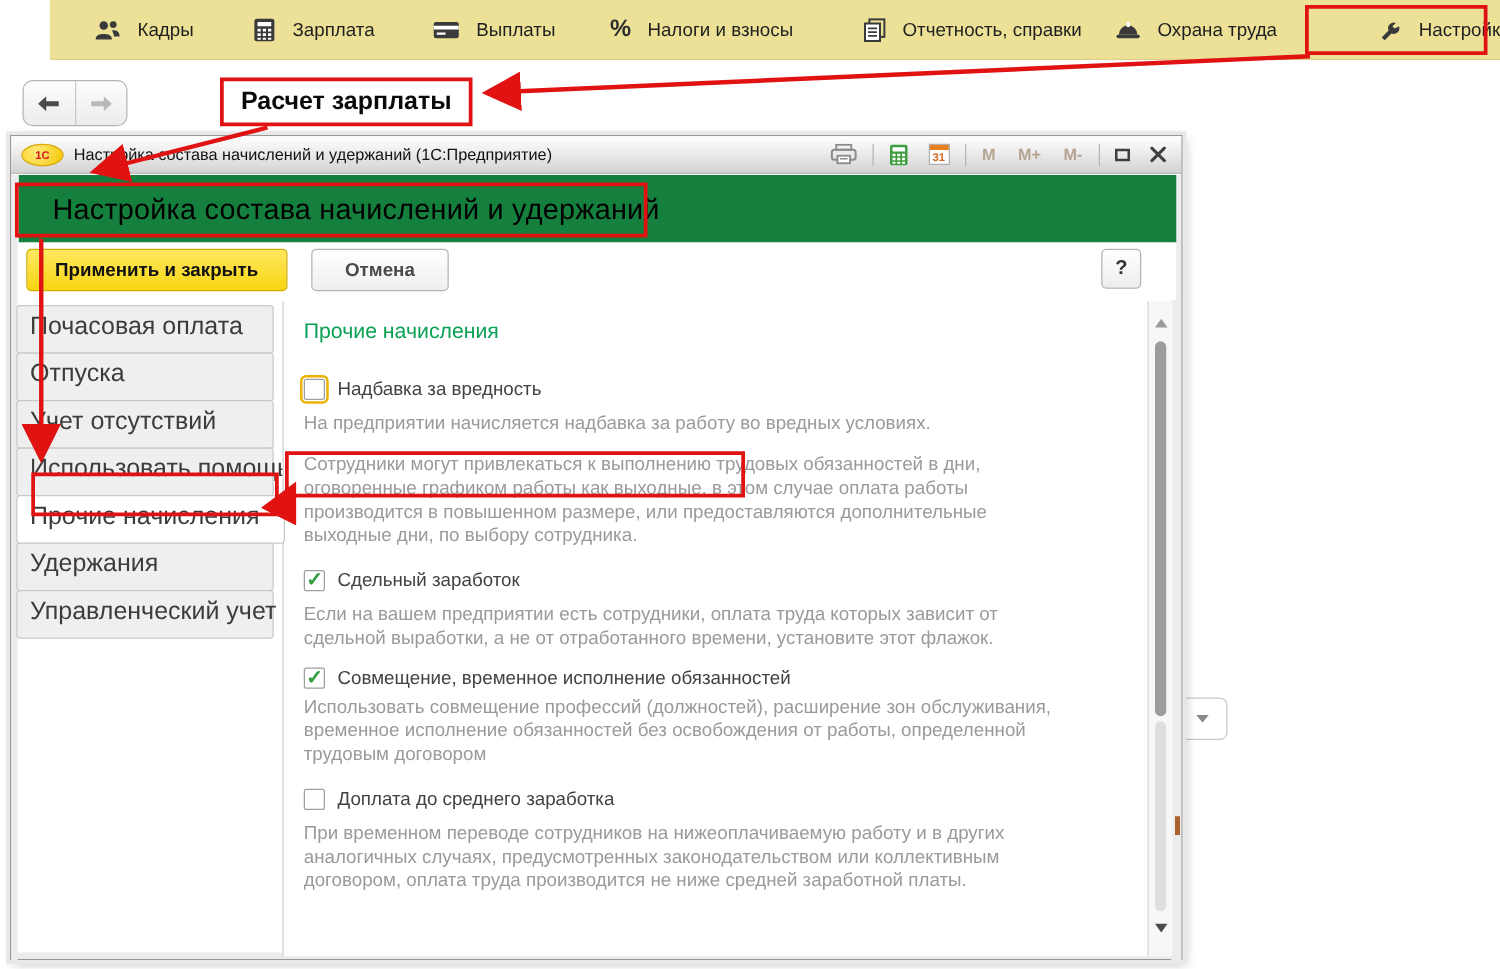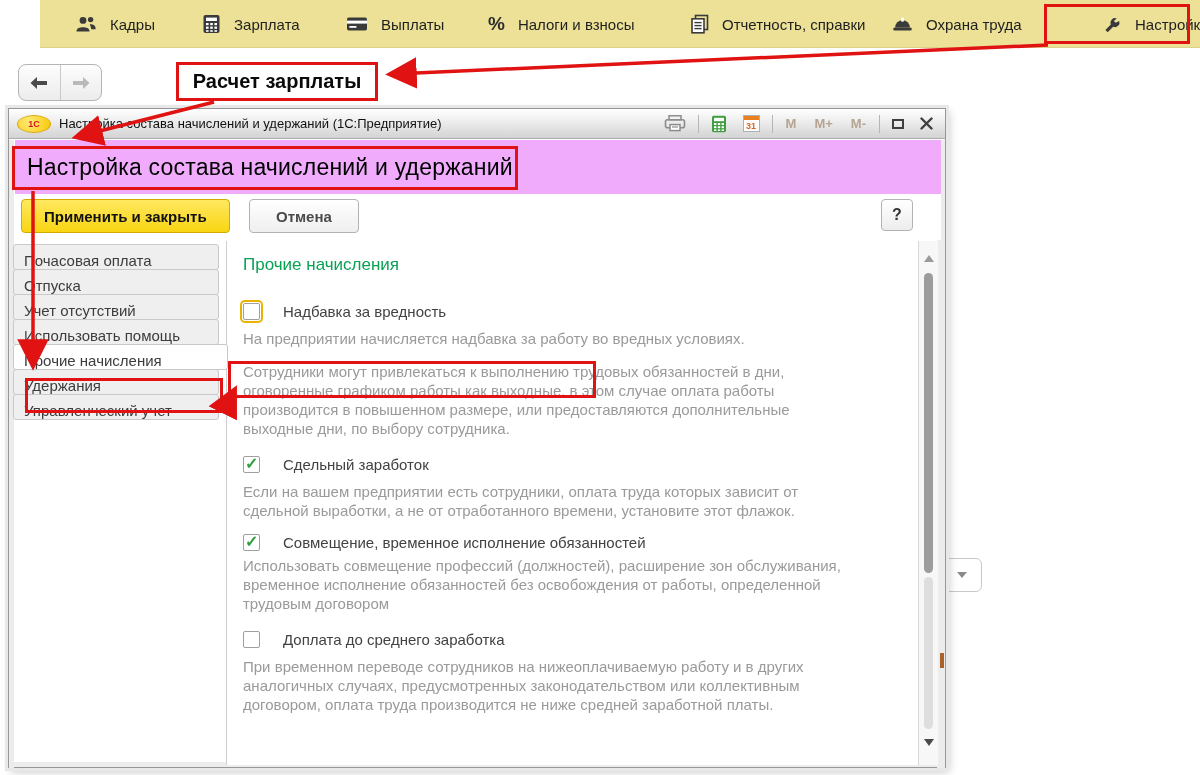--- a/index.html
+++ b/index.html
@@ -70,22 +70,22 @@
   .tb-mem { font-size:13px; font-weight:bold; color:#b5a492; padding:0 5px; }
   .tb-max i { display:block; width:12px; height:10px; border:2px solid #3f3f3f; }
   .calendar-ic {
     width:17px; height:17px; background:#fff; border:1px solid #b0b0b0; position:relative;
     font-size:9px; font-weight:bold; color:#d2691e; text-align:center; line-height:19px;
   }
   .calendar-ic::before { content:""; position:absolute; left:0; top:0; width:100%; height:4px; background:#e8801e; }
   .calendar-num { position:relative; top:1px; }
 
   .dlg-header {
-    position:absolute; left:6px; top:31px; width:926px; height:54px; background:#f0abfc;
-    display:flex; align-items:center; padding-left:12px;
+    position:absolute; left:6px; top:31px; width:926px; height:54px; background:#15803d;
+    display:flex; align-items:center; padding-left:27px;
   }
   .dlg-header h1 { font-size:23px; font-weight:400; color:#000; letter-spacing:0.2px; }
 
   .cmdbar { position:absolute; left:6px; top:85px; width:926px; height:46px; background:#fff; }
   .btn-apply {
     position:absolute; left:6px; top:5px; height:34px; padding:0 22px;
     background:linear-gradient(#ffe860,#f9d512); border:1px solid #d0ac00; border-radius:4px;
     font-size:15px; font-weight:bold; color:#111; font-family:inherit;
   }
   .btn-cancel {
@@ -95,34 +95,34 @@
   }
   .btn-help {
     position:absolute; right:28px; top:5px; width:32px; height:32px;
     background:linear-gradient(#ffffff,#ededed); border:1px solid #b3b3b3; border-radius:4px;
     font-size:16px; font-weight:bold; color:#333; font-family:inherit;
   }
 
   
   .sidebar { position:absolute; left:4px; top:136px; width:214px; }
   .tab {
-    position:relative; width:206px; height:26px; margin-top:-1px;
+    position:relative; width:206px; height:39px; margin-top:-1px;
     background:#efefef; border:1px solid #c9c9c9; border-radius:3px;
-    font-size:15px; color:#3c3c3c; line-height:32px; padding-left:10px;
+    font-size:20px; color:#3c3c3c; line-height:32px; padding-left:10px;
     white-space:nowrap; cursor:default;
   }
   .tab.selected { background:#ffffff; width:215px; z-index:3; }
 
   
   .content {
     position:absolute; left:217px; top:132px; width:692px; height:524px;
     background:#fff; border-left:1px solid #cfcfcf; padding-left:16px; overflow:hidden;
   }
   .c-heading { margin-top:14px; font-size:17px; color:#0aa155; height:22px; }
-  .cb-row { display:flex; align-items:center; gap:23px; height:20px; }
+  .cb-row { display:flex; align-items:center; gap:10px; height:20px; }
   .cb-row .lbl { font-size:15px; color:#424242; white-space:nowrap; }
   .cb {
     position:relative; width:17px; height:17px; background:#fff;
     border:1px solid #9f9f9f; border-radius:2px; flex:0 0 auto;
   }
   .cb.checked::after {
     content:"\2713"; position:absolute; left:1px; top:-3px;
     font-size:16px; font-weight:bold; color:#2f9e3f;
   }
   .cb.focus-ring { box-shadow:0 0 0 1px #fff, 0 0 0 3px #ecb200; border-radius:2px; }

